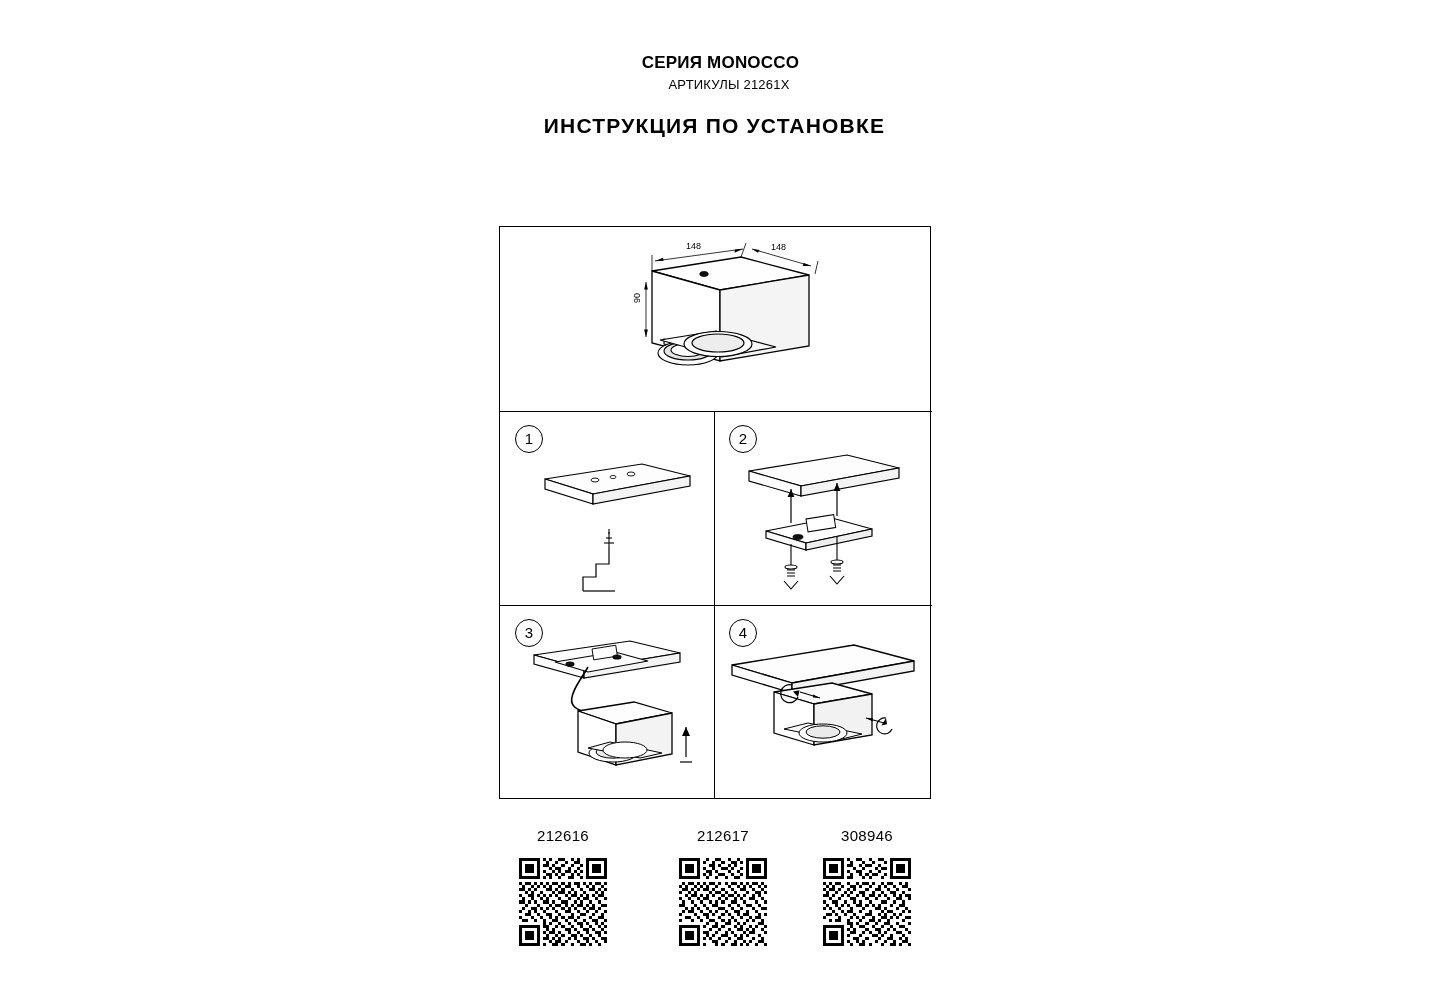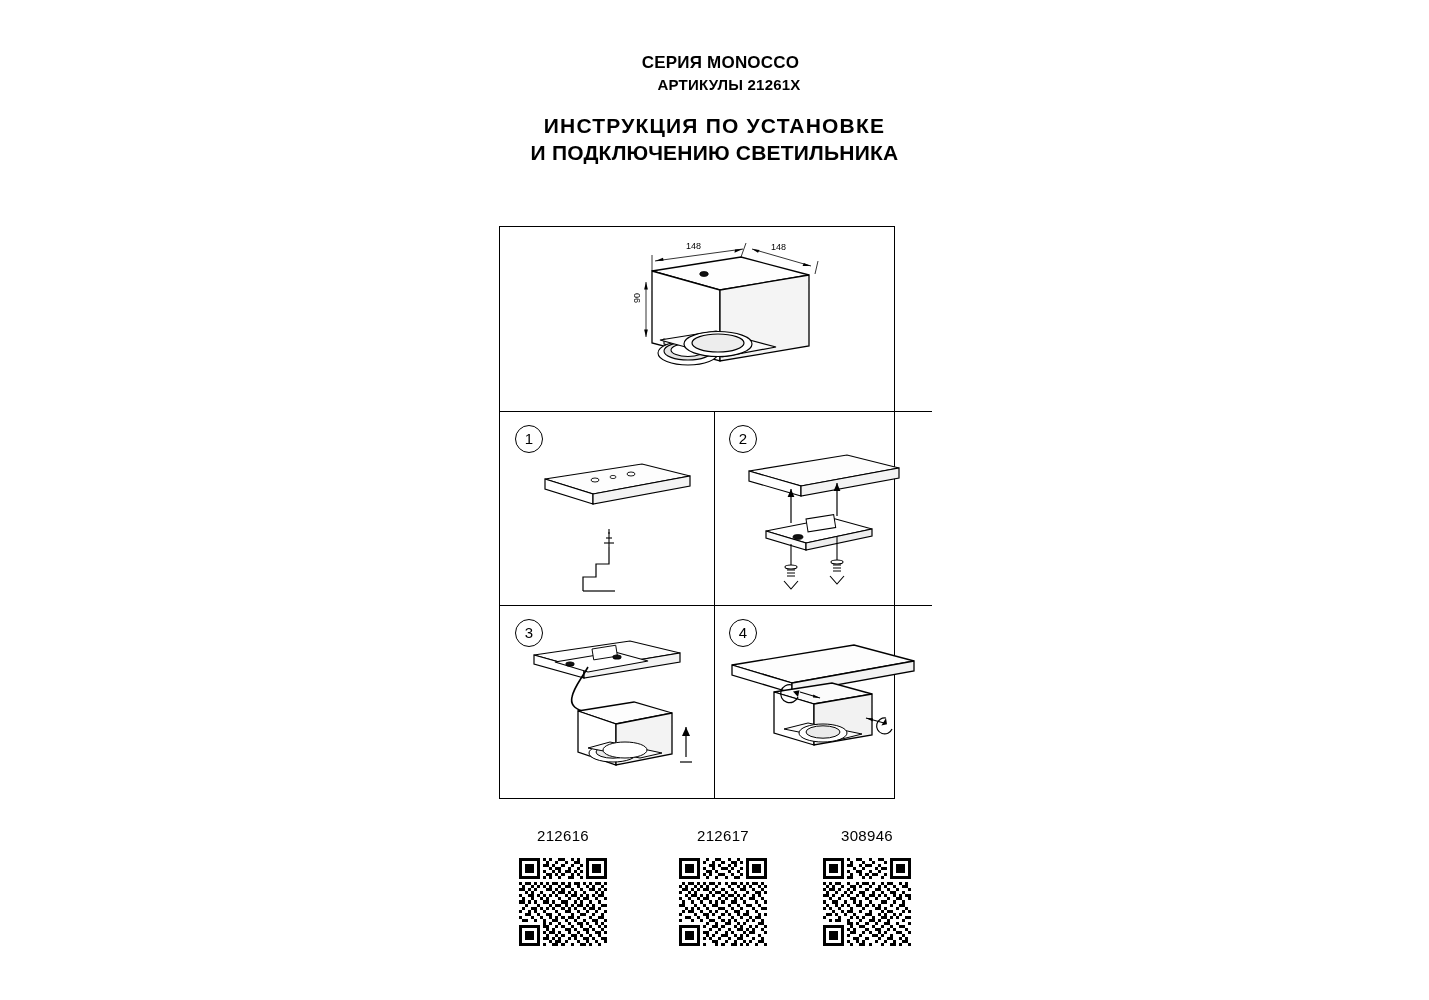--- a/index.html
+++ b/index.html
@@ -31,22 +31,22 @@
     text-align: center;
   }
   .series-line {
     font-size: 17px;
     font-weight: bold;
     letter-spacing: 0.2px;
     line-height: 22px;
     padding-left: 12px;
   }
   .article-line {
-    font-size: 15px;
-    font-weight: bold;
+    font-size: 13px;
+    font-weight: normal;
     letter-spacing: 0.2px;
     line-height: 22px;
     padding-left: 29px;
   }
   .title-block {
     margin-top: 16px;
     text-align: center;
   }
   .title-line1 {
     font-size: 21px;
@@ -59,21 +59,21 @@
     font-weight: bold;
     letter-spacing: 0.2px;
     line-height: 27px;
   }
 
   
   .frame {
     position: absolute;
     left: 499px;
     top: 226px;
-    width: 396px;
+    width: 432px;
     height: 573px;
     border: 1.6px solid #000;
     box-sizing: border-box;
   }
   .hline {
     position: absolute;
     left: 0;
     width: 432px;
     height: 0;
     border-top: 1.6px solid #000;
@@ -146,21 +146,20 @@
 
 <div class="page">
 
   <div class="tiny-dot"></div>
 
   <div class="header">
     <div class="series-line">СЕРИЯ MONOCCO</div>
     <div class="article-line">АРТИКУЛЫ 21261X</div>
     <div class="title-block">
       <div class="title-line1">ИНСТРУКЦИЯ  ПО  УСТАНОВКЕ</div>
-      <div class="title-line2">И ПОДКЛЮЧЕНИЮ СВЕТИЛЬНИКА</div>
     </div>
   </div>
 
   <div class="frame">
 
     <div class="hline" style="top:184px;"></div>
     <div class="hline" style="top:378px;"></div>
     <div class="vline" style="left:214px; top:184px; height:387px;"></div>
 
     <div class="cell" style="left:0; top:0; width:432px; height:184px;">

